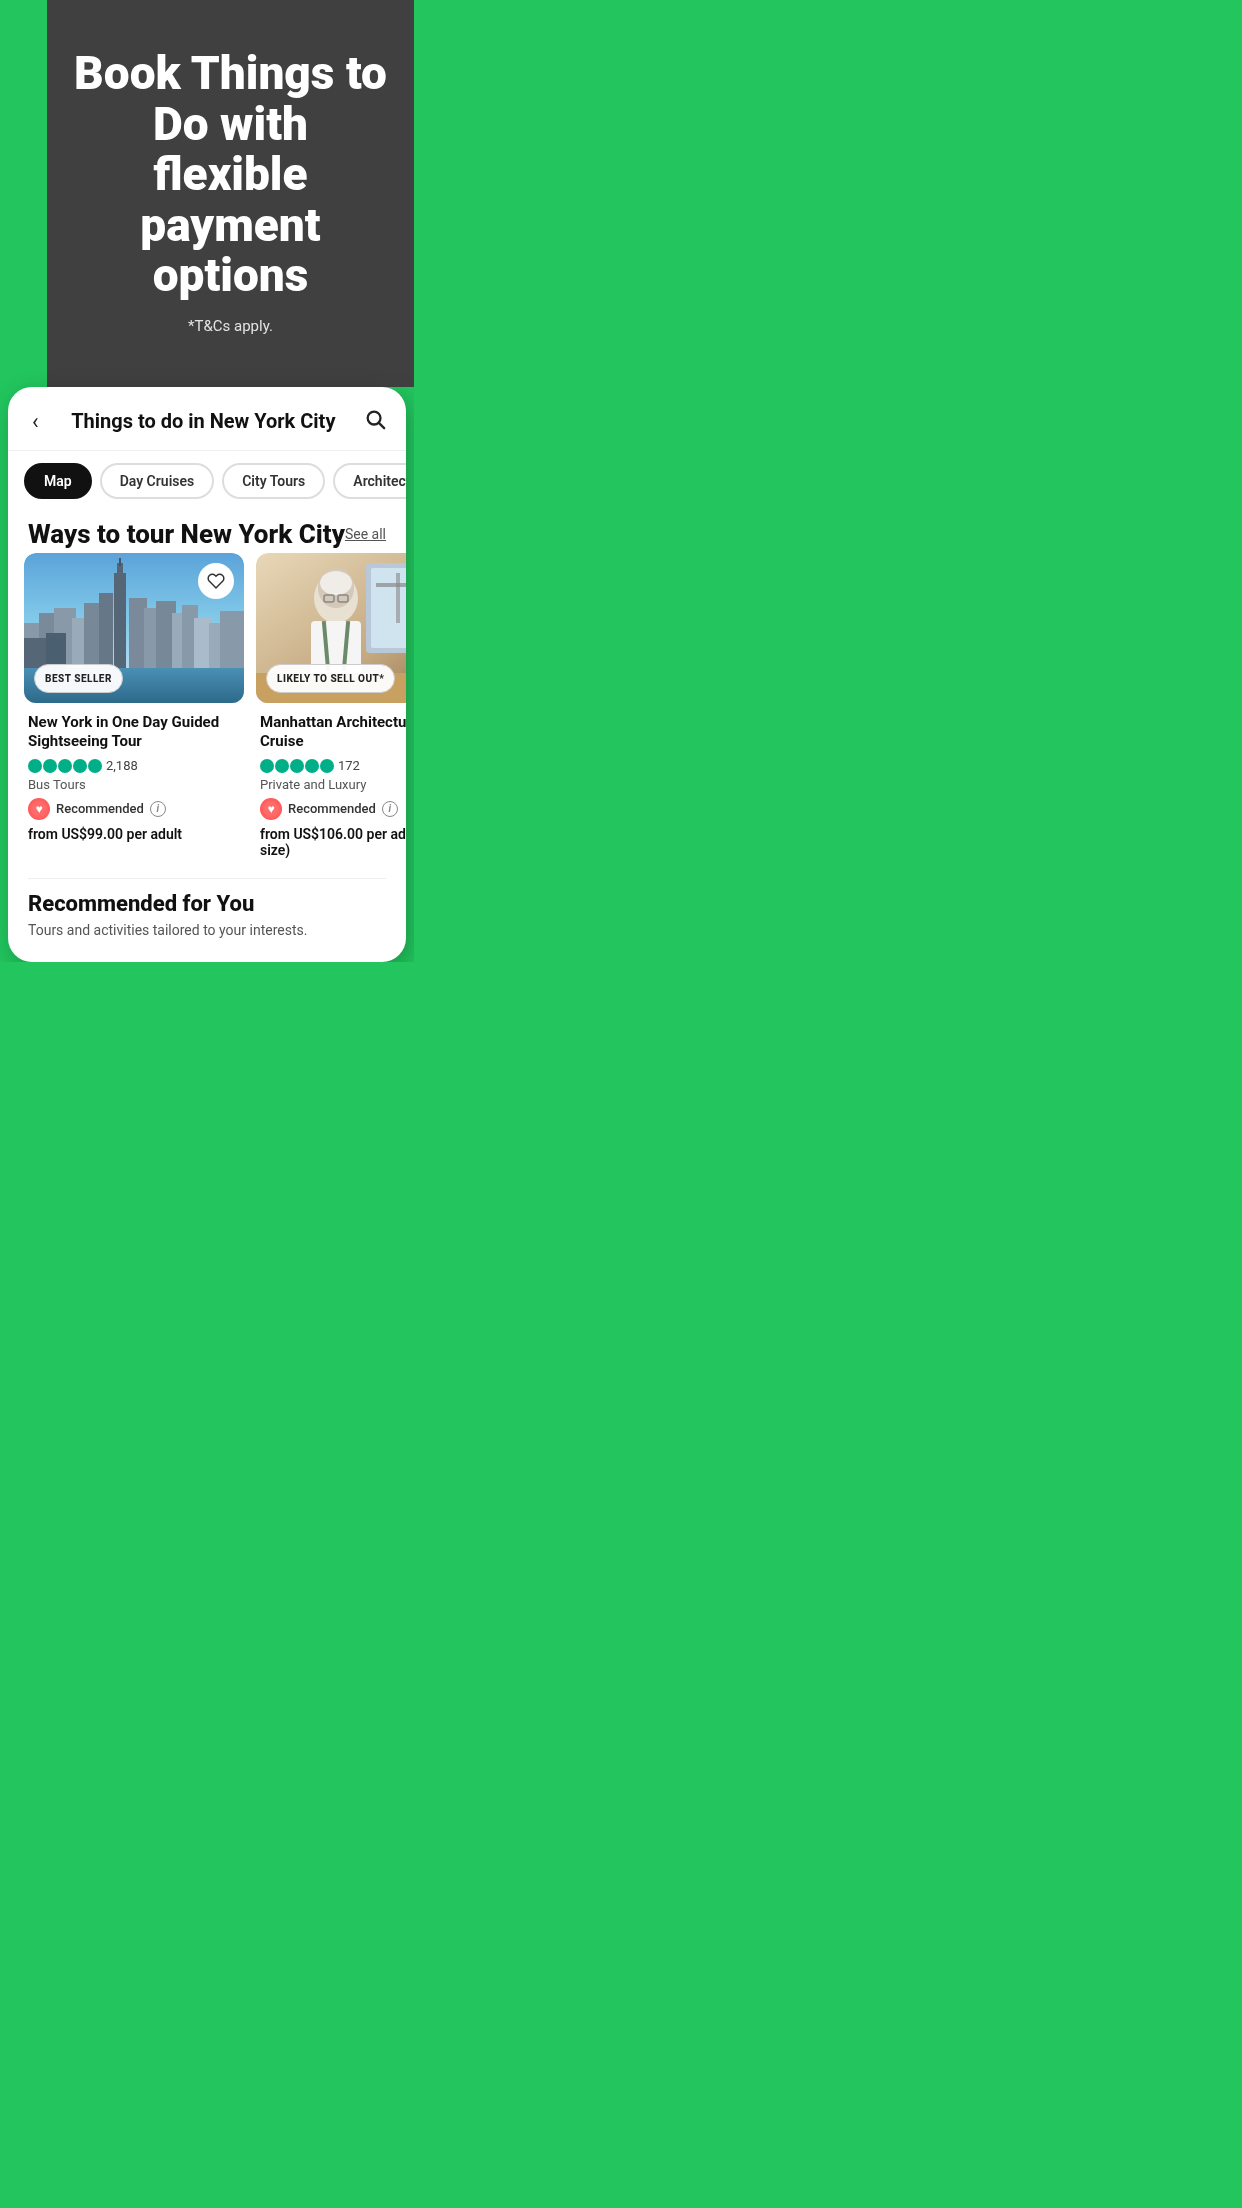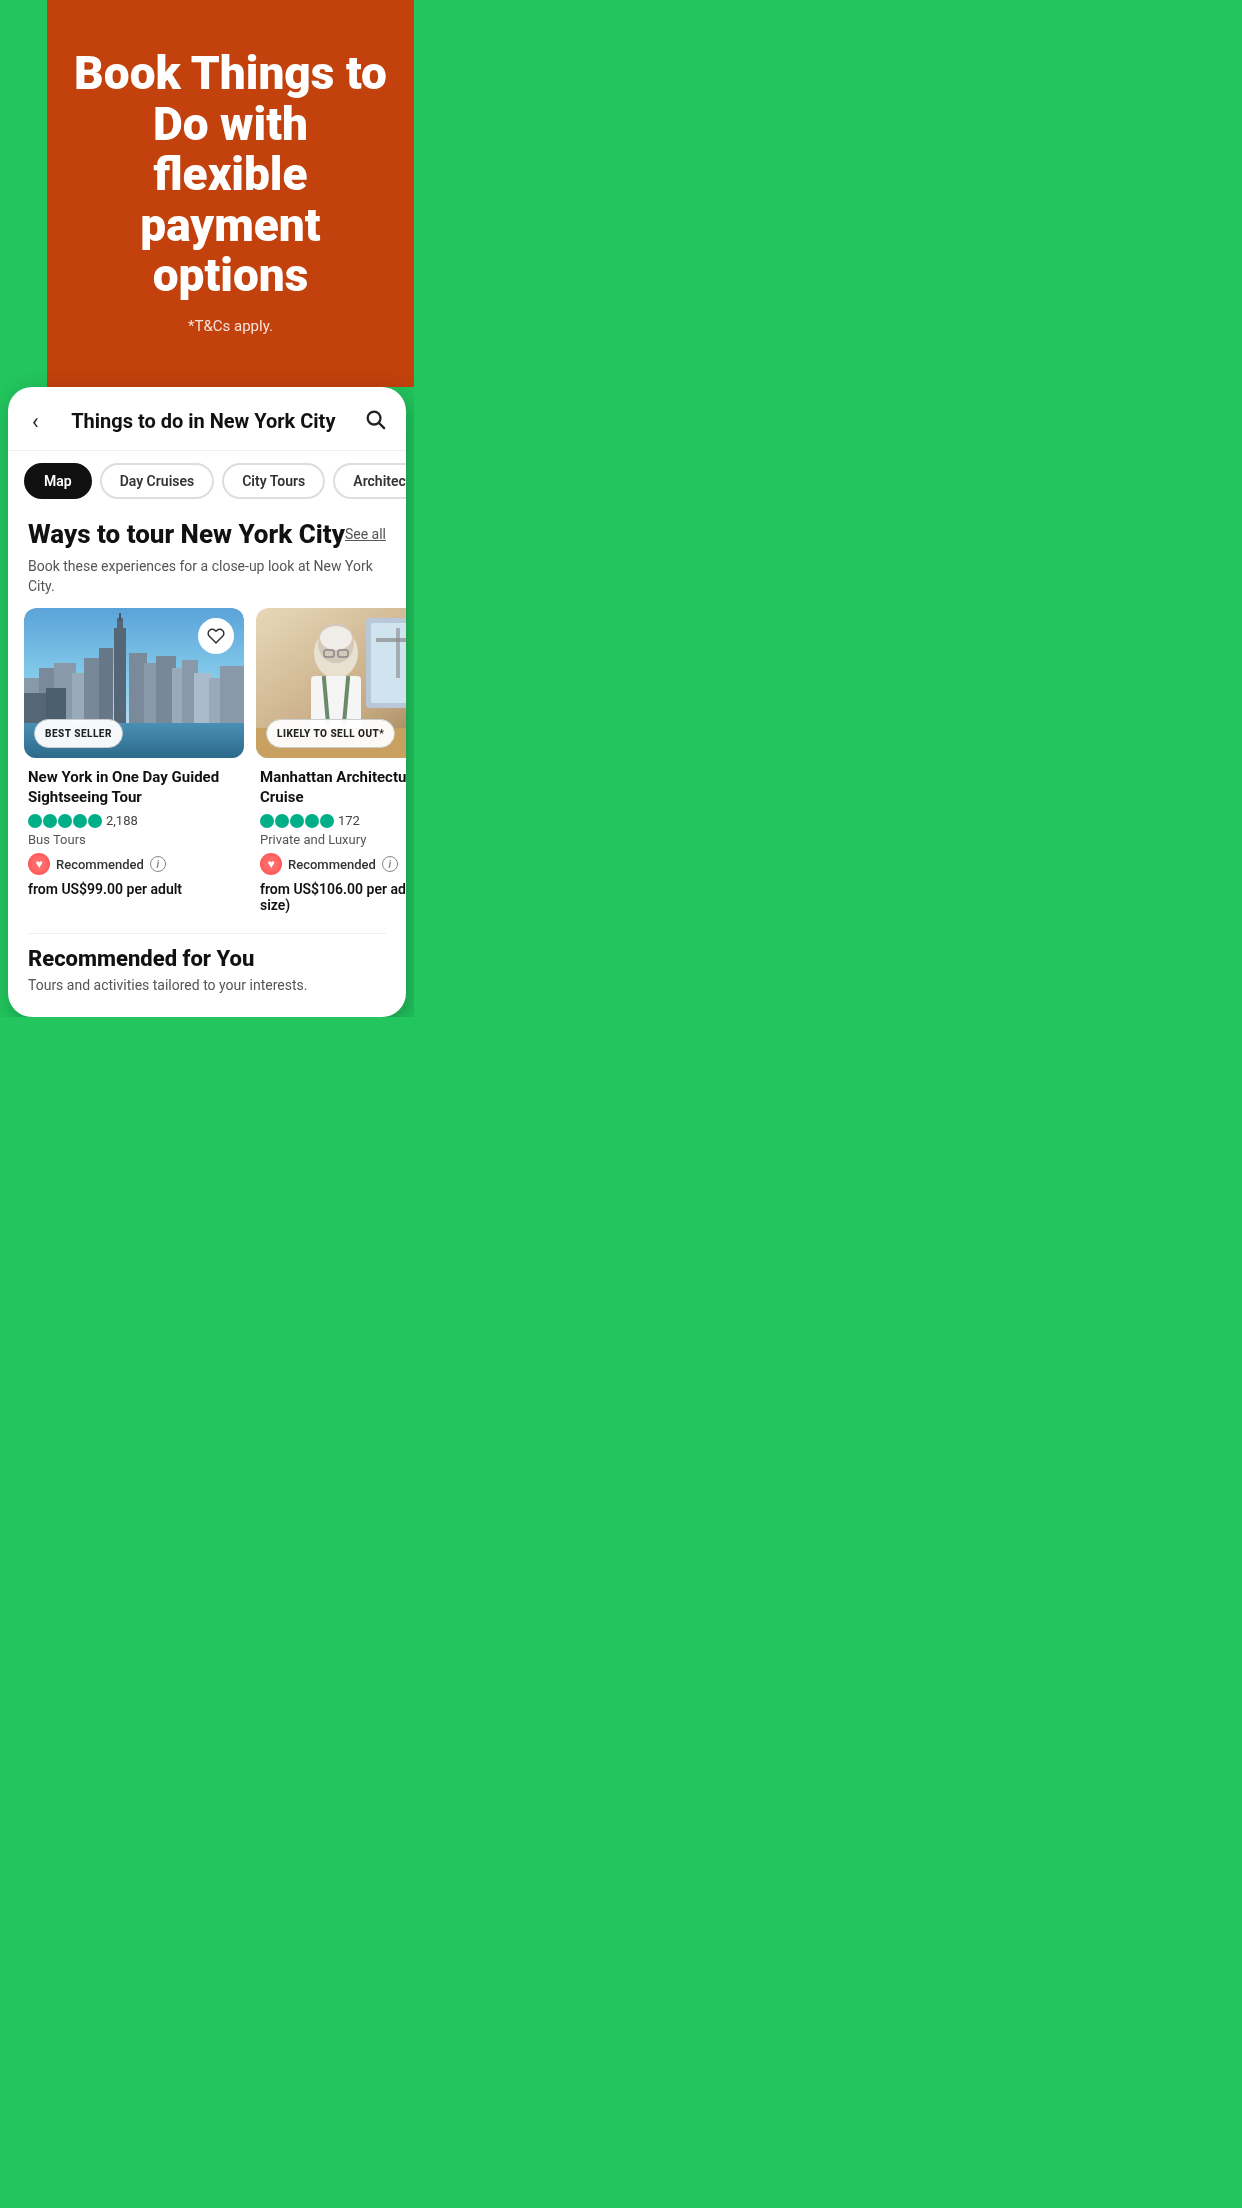--- a/index.html
+++ b/index.html
@@ -9,21 +9,21 @@
       min-height: 736px;
       background-color: #1db954;
       background: #22c55e;
       font-family: -apple-system, BlinkMacSystemFont, 'Segoe UI', Roboto, sans-serif;
       overflow-x: hidden;
     }
 
     .hero-section {
       padding: 48px 24px 24px;
       text-align: center;
-      background: #c2410c;
+      background: #404040;
       margin-left: 47px;
     }
 
     .hero-title {
       font-size: 46px;
       font-weight: 900;
       color: #fff;
       line-height: 1.1;
       margin-bottom: 16px;
     }
@@ -315,21 +315,20 @@
     <div class="tab-pill active">Map</div>
     <div class="tab-pill">Day Cruises</div>
     <div class="tab-pill">City Tours</div>
     <div class="tab-pill">Architectural D</div>
   </div>
 
   <div class="section-header">
     <span class="section-title">Ways to tour New York City</span>
     <span class="see-all">See all</span>
   </div>
-  <p class="section-desc">Book these experiences for a close-up look at New York City.</p>
 
   <div class="cards-row">
 
     <div class="tour-card">
       <div class="card-img-wrap">
         
         <svg width="220" height="150" viewBox="0 0 220 150" xmlns="http://www.w3.org/2000/svg">
 
           <defs>
             <linearGradient id="sky1" x1="0" y1="0" x2="0" y2="1">

